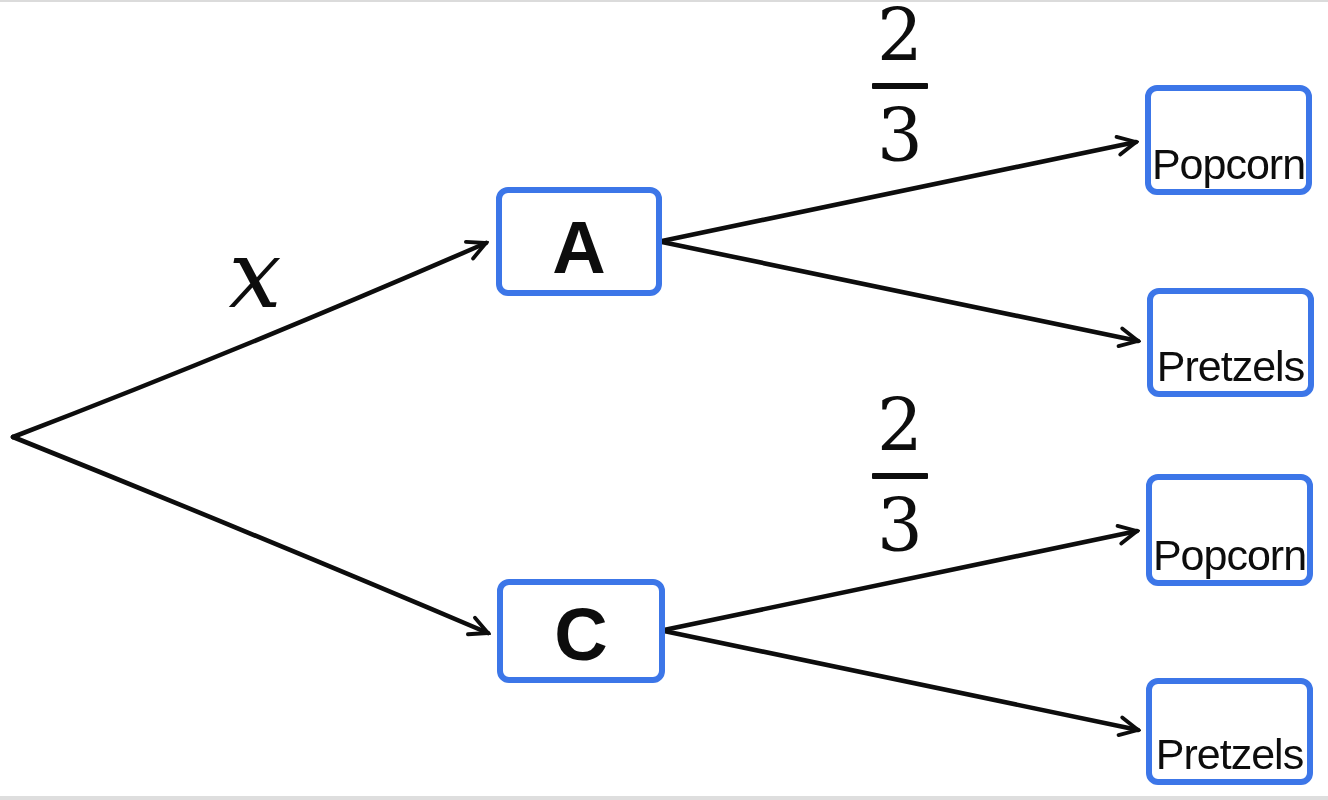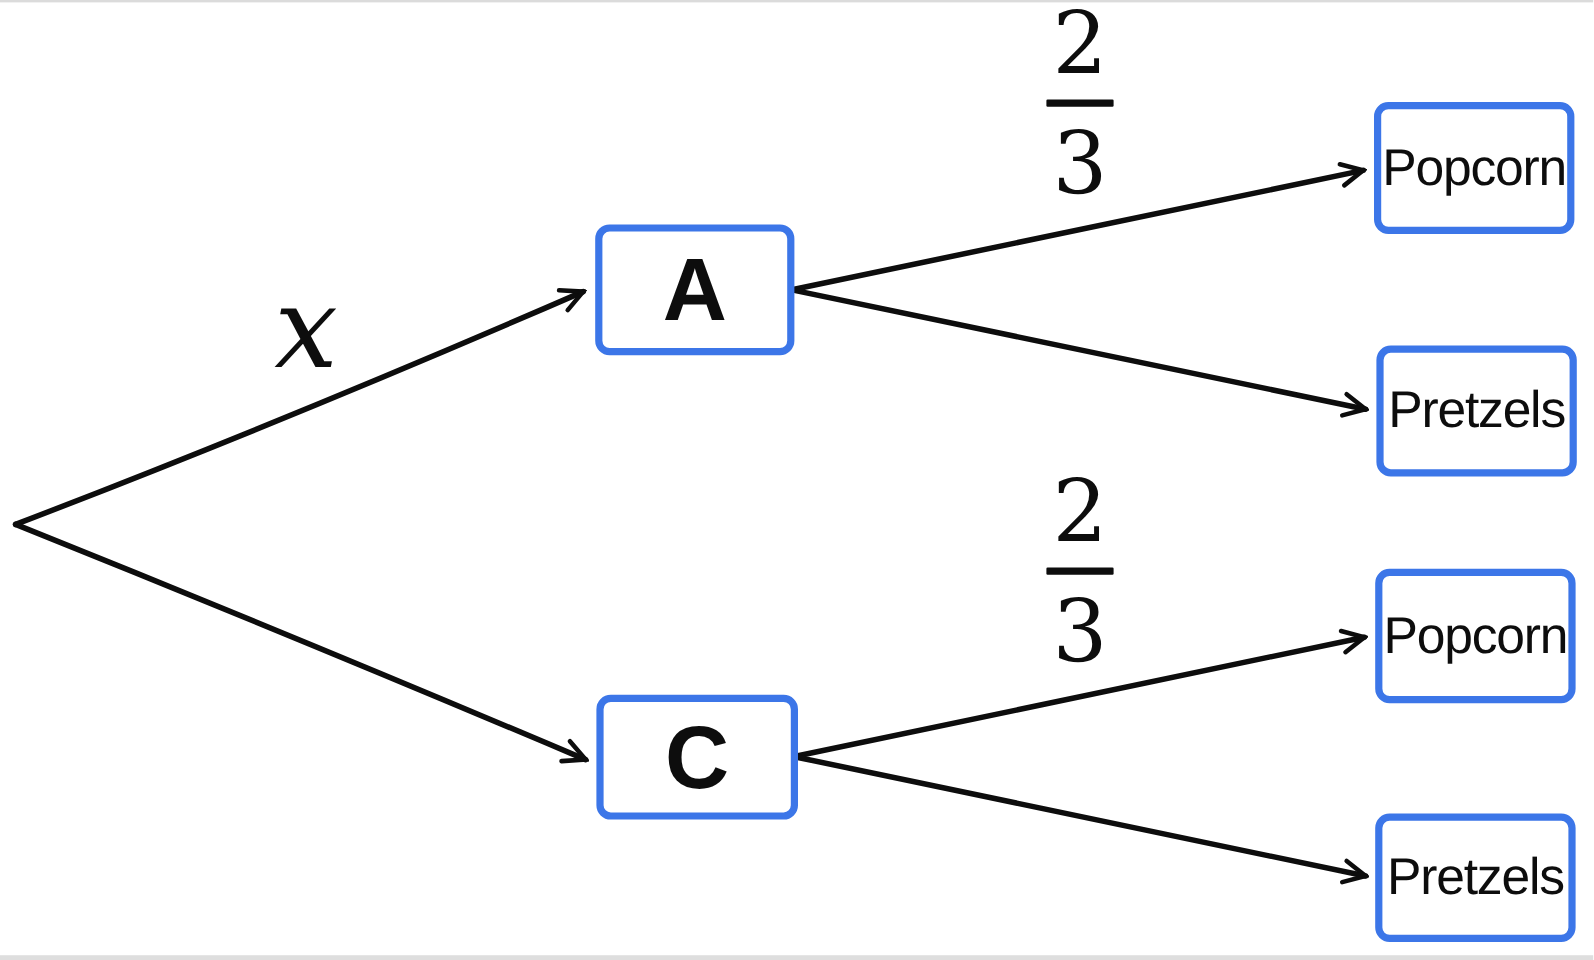--- a/index.html
+++ b/index.html
@@ -37,21 +37,21 @@
     stroke-width: 3.8;
     stroke-linecap: round;
   }
   .box {
     position: absolute;
     box-sizing: border-box;
     background: #ffffff;
     border: 6px solid var(--box-border, #3C76E8);
     border-radius: 12px;
     display: flex;
-    align-items: center;
+    align-items: flex-end;
     justify-content: center;
     color: var(--text-color, #0d0d0d);
   }
   .node-box {
     font-size: 74px;
     font-weight: 600;
     letter-spacing: 0;
   }
   .leaf-box {
     font-size: 43px;

